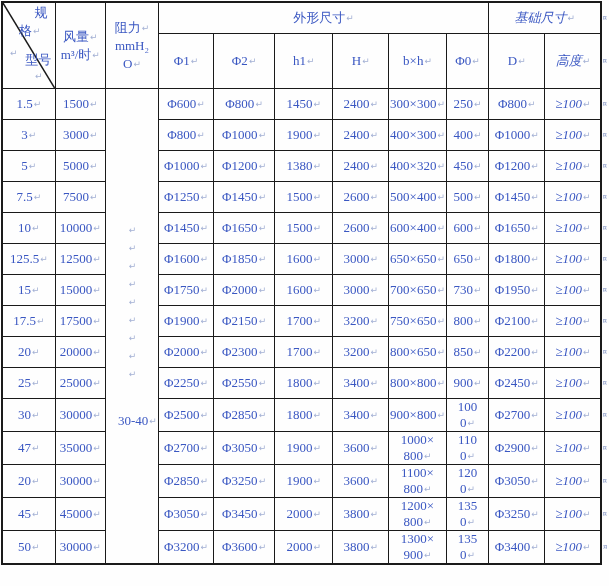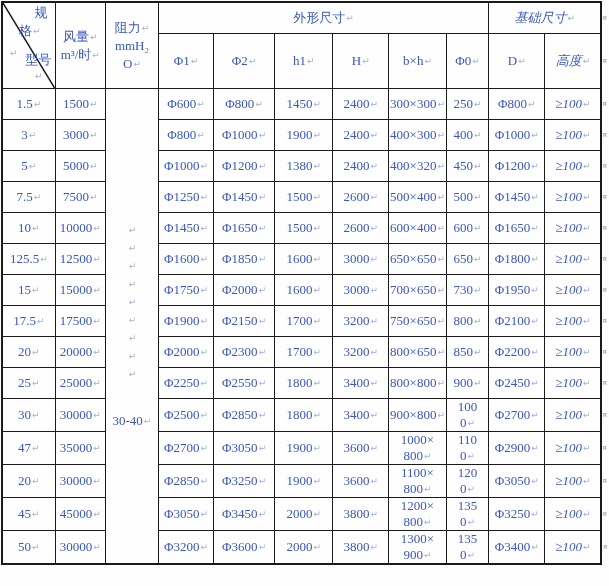--- a/index.html
+++ b/index.html
@@ -55,21 +55,21 @@
   
   .corner{position:relative;padding:0;}
   .corner svg{position:absolute;left:0;top:0;width:100%;height:100%;}
   .corner .t1{position:absolute;top:2px;right:7px;}
   .corner .t2{position:absolute;top:20px;right:14px;}
   .corner .t3{position:absolute;top:42px;left:6px;}
   .corner .t4{position:absolute;bottom:4px;left:3px;margin-left:16px;}
   
   .res-cell{vertical-align:middle;}
   .res-line{line-height:18px;text-align:center;}
-  .res-value{line-height:19px;text-align:center;margin-top:28px;}
+  .res-value{line-height:19px;text-align:right;margin-top:28px;}
   .hdr-line{line-height:18px;}
 </style>
 </head>
 <body>
 
 <table>
   <colgroup>
     <col style="width:54px">
       <col style="width:51px">
       <col style="width:54px">

